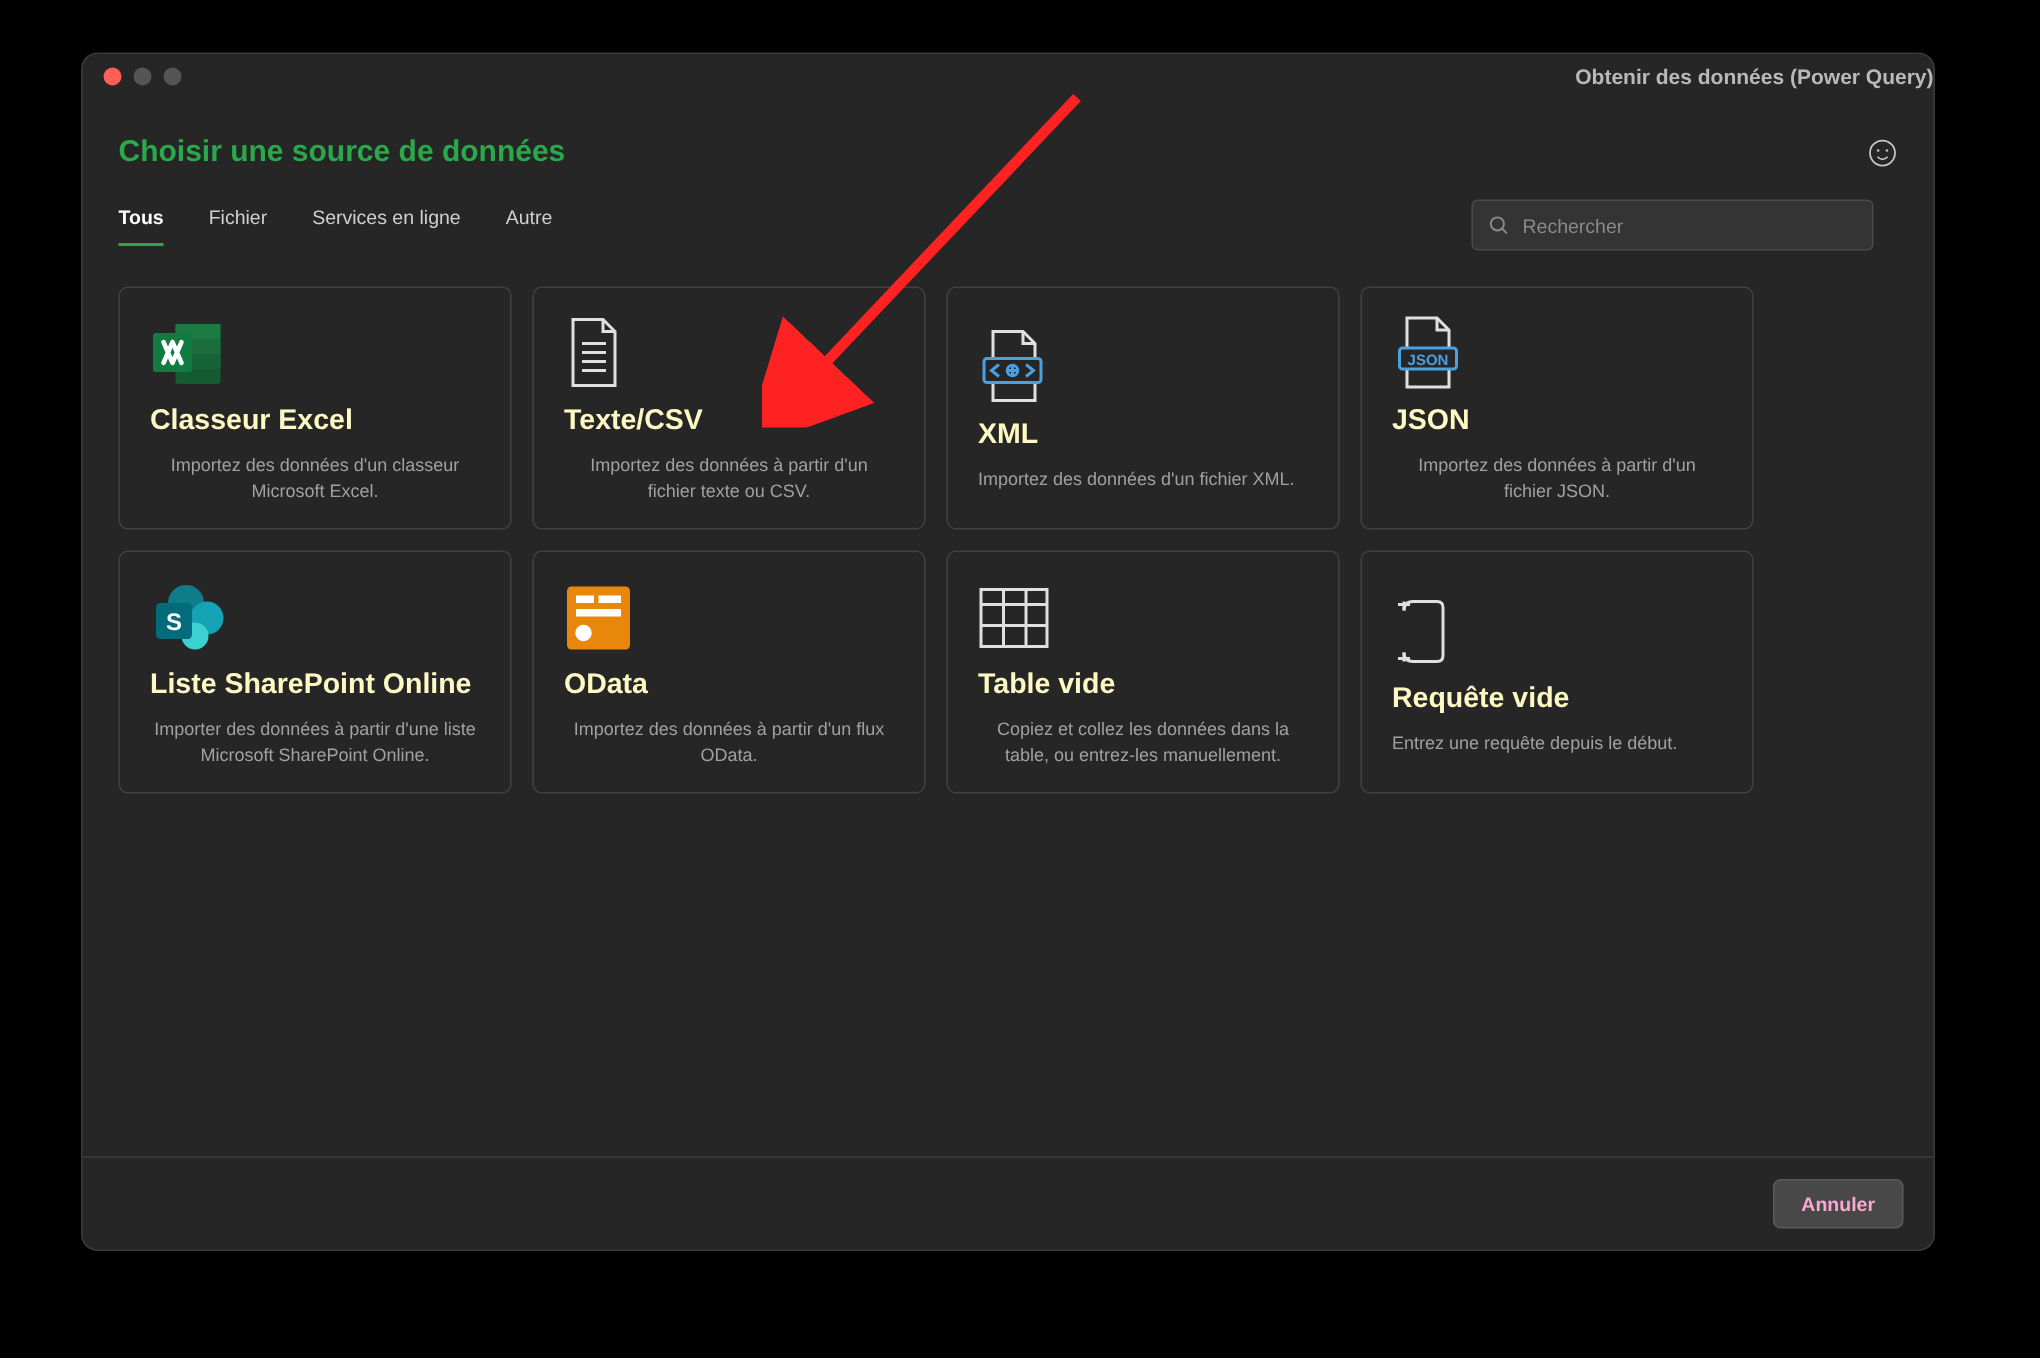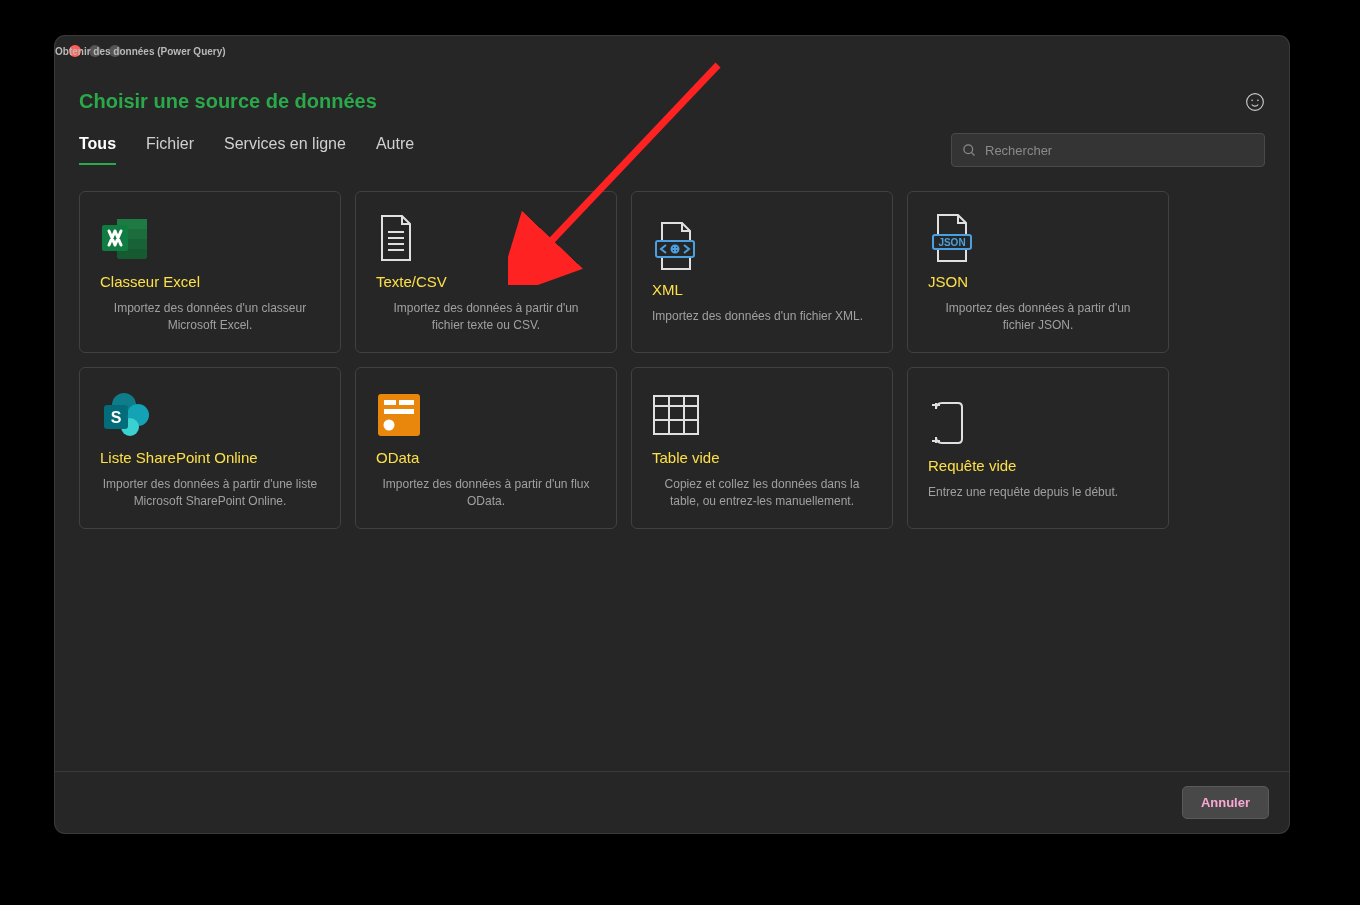--- a/index.html
+++ b/index.html
@@ -20,29 +20,29 @@
     align-items: center;
     position: relative;
   }
   .traffic { display: flex; gap: 8px; padding-left: 14px; }
   .dot { width: 12px; height: 12px; border-radius: 50%; }
   .dot.red { background: #ff5f57; }
   .dot.yellow { background: #555; }
   .dot.green { background: #555; }
   .title {
     position: absolute; left: 0; right: 0;
-    text-align: left;
-    font-size: 10px;
+    text-align: right;
+    font-size: 14px;
     color: #b9b9b9;
     font-weight: 600;
     pointer-events: none;
   }
   .content {
     flex: 1;
-    padding: 24px 24px 0 24px;
+    padding: 24px 40px 0 24px;
     display: flex;
     flex-direction: column;
     position: relative;
   }
   .heading {
     color: #2aa84a;
     font-size: 20px;
     font-weight: 600;
     margin-bottom: 20px;
   }
@@ -54,32 +54,32 @@
   }
   .row2 {
     display: flex;
     align-items: center;
     justify-content: space-between;
     margin-bottom: 24px;
   }
   .tabs { display: flex; gap: 30px; }
   .tab {
     color: #d0d0d0;
-    font-size: 16px;
+    font-size: 13px;
     padding-bottom: 10px;
     cursor: pointer;
     border-bottom: 2px solid transparent;
   }
   .tab.active {
     color: #fff;
     font-weight: 600;
     border-bottom: 2px solid #2aa84a;
   }
   .searchbox {
-    width: 314px;
+    width: 268px;
     height: 34px;
     background: #343434;
     border: 1px solid #4a4a4a;
     border-radius: 4px;
     display: flex;
     align-items: center;
     padding: 0 10px;
     gap: 8px;
   }
   .searchbox input {
@@ -102,21 +102,21 @@
     border-radius: 6px;
     display: flex;
     flex-direction: column;
     align-items: flex-start;
     justify-content: center;
     padding: 14px 20px;
     text-align: center;
     cursor: pointer;
   }
   .card .iconwrap { height: 56px; display:flex; align-items:center; justify-content:center; margin-bottom: 6px; }
-  .card-title { color: #fde047; font-size: 15px; font-weight: 400; margin-bottom: 10px; }
+  .card-title { color: #fef9c3; font-size: 19px; font-weight: 700; margin-bottom: 10px; }
   .card-desc { color: #a0a0a0; font-size: 12px; line-height: 1.4; }
   .footer {
     border-top: 1px solid #3a3a3a;
     padding: 14px 20px;
     display: flex;
     justify-content: flex-end;
   }
   .btn-cancel {
     background: #484848;
     color: #f9a8d4;

